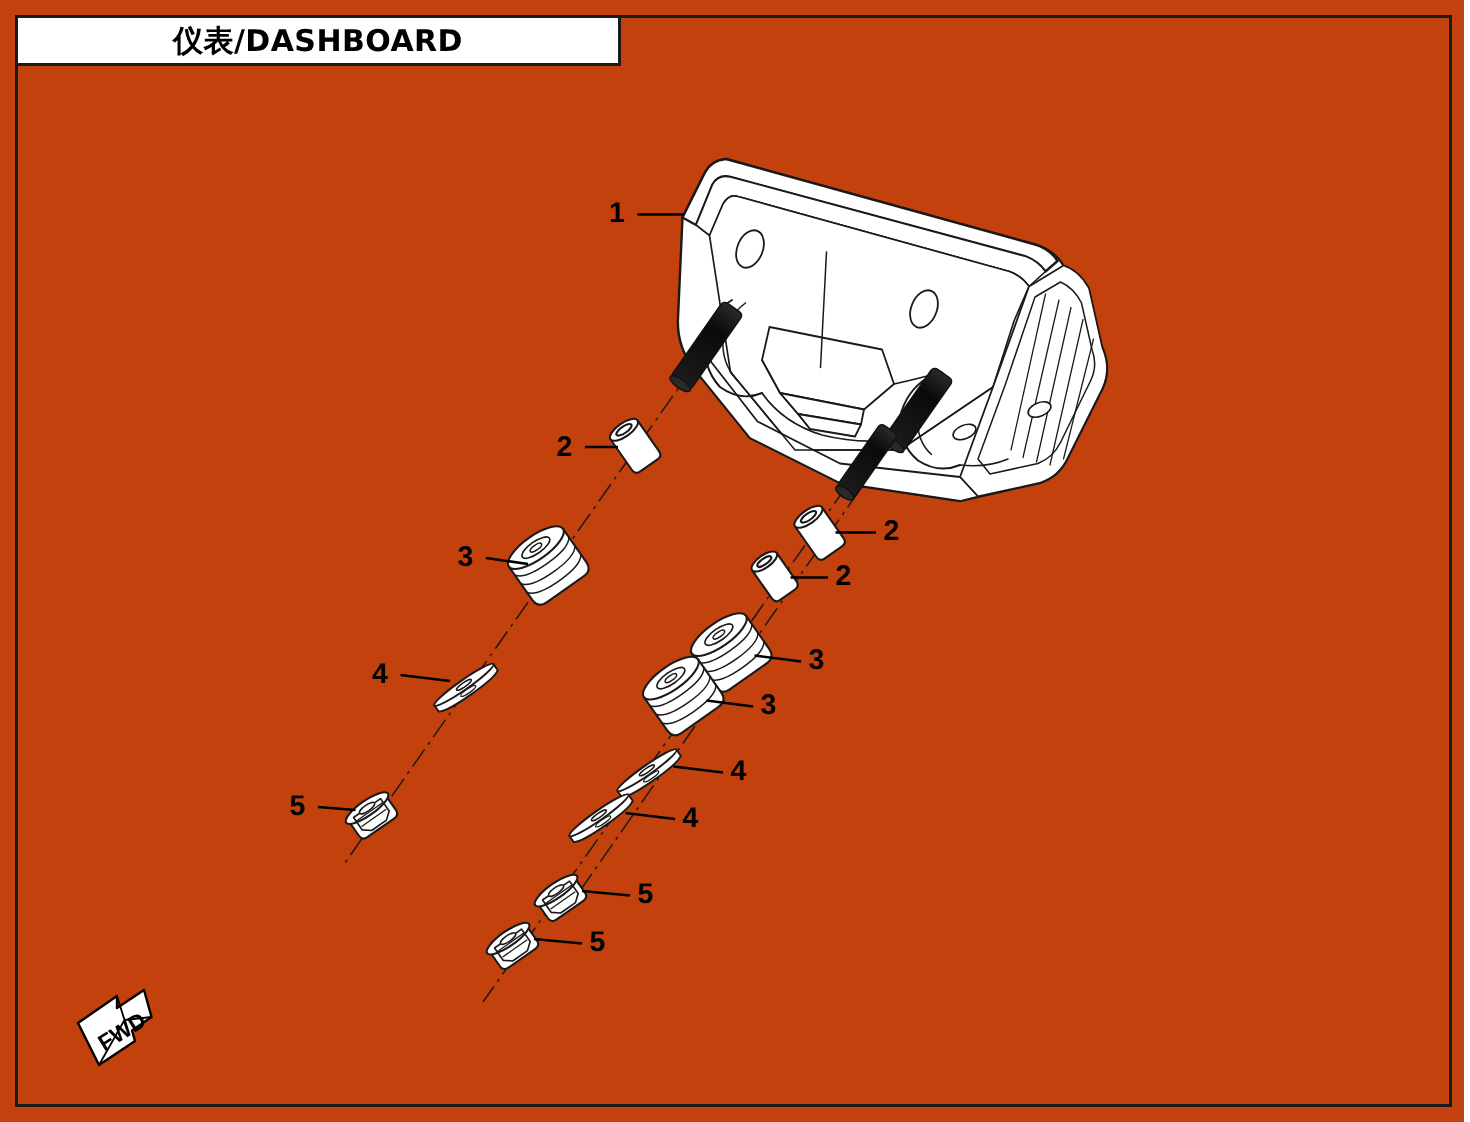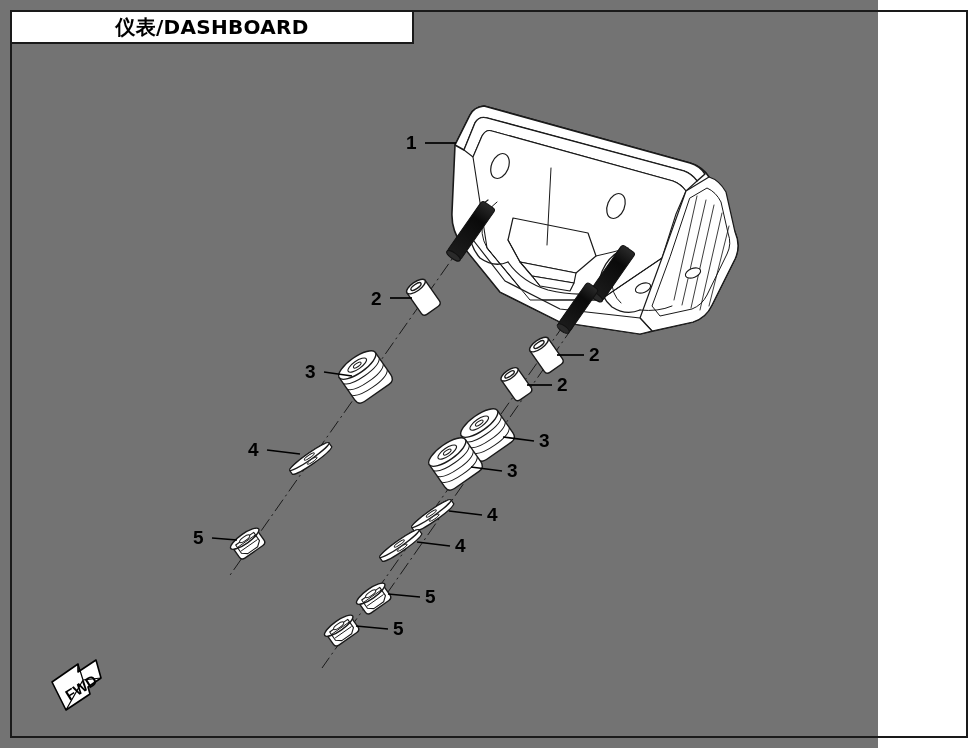--- a/index.html
+++ b/index.html
@@ -1,17 +1,17 @@
 <!DOCTYPE html>
 <html><head>
 <meta charset="utf-8">
 <style>
   html,body{margin:0;padding:0;background:#ffffff;}
   body{width:980px;height:748px;font-family:"Liberation Sans",sans-serif;overflow:hidden;}
-  #page{position:relative;width:878px;height:748px;background:#737373;}
+  #page{position:relative;width:976px;height:748px;background:#c2410c;}
   #sheet-border{position:absolute;left:10px;top:10px;width:958px;height:728px;border:2px solid #1a1a1a;box-sizing:border-box;}
   #title-box{position:absolute;left:10px;top:10px;width:404px;height:34px;border:2px solid #1a1a1a;box-sizing:border-box;background:#fff;display:flex;align-items:center;justify-content:center;}
   #title-text{font-size:20px;font-weight:bold;color:#000;letter-spacing:.3px;font-family:"DejaVu Sans","Liberation Sans",sans-serif;white-space:nowrap;}
   #canvas{position:absolute;left:0;top:0;width:980px;height:748px;}
   .lbl{position:absolute;font-size:19px;font-weight:bold;color:#000;font-family:"Liberation Sans",sans-serif;line-height:1;}
 </style>
 </head>
 <body>
 
 <div id="page">

